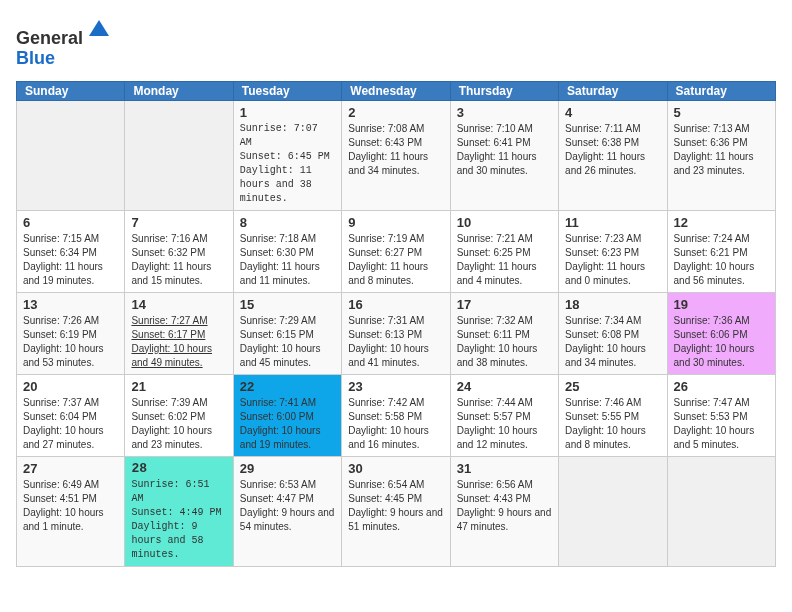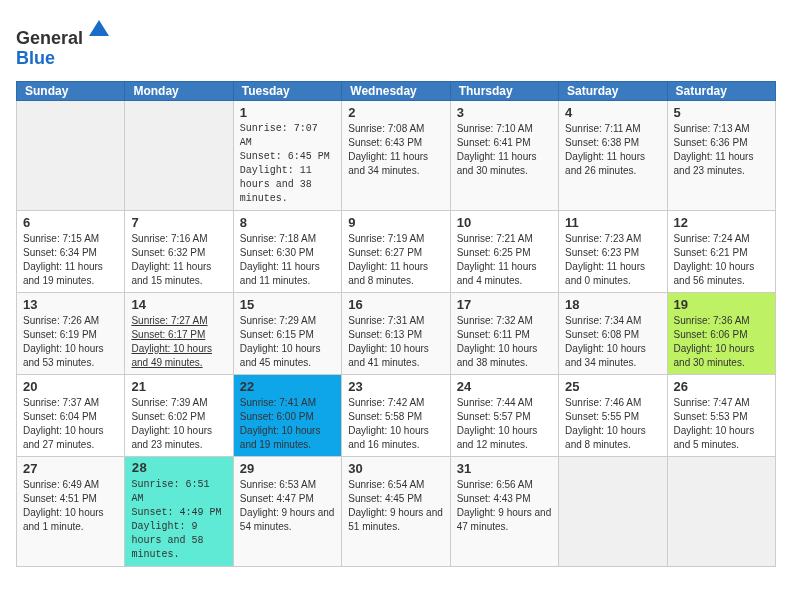--- a/index.html
+++ b/index.html
@@ -234,21 +234,21 @@
           <div class="day-info" style="white-space: pre-line;">Sunrise: 7:32 AM
 Sunset: 6:11 PM
 Daylight: 10 hours and 38 minutes.</div>
         </td>
         <td style="background: rgb(249, 249, 249);">
           <span class="day-number">18</span>
           <div class="day-info" style="white-space: pre-line;">Sunrise: 7:34 AM
 Sunset: 6:08 PM
 Daylight: 10 hours and 34 minutes.</div>
         </td>
-        <td style="background: #bef264; margin-left: 32px;">
+        <td style="background: #f0abfc; margin-left: 32px;">
           <span class="day-number">19</span>
           <div class="day-info" style="white-space: pre-line;">Sunrise: 7:36 AM
 Sunset: 6:06 PM
 Daylight: 10 hours and 30 minutes.</div>
         </td>
       </tr>
       <tr>
         <td style="background: rgb(255, 255, 255);">
           <span class="day-number">20</span>
           <div class="day-info" style="white-space: pre-line;">Sunrise: 7:37 AM

